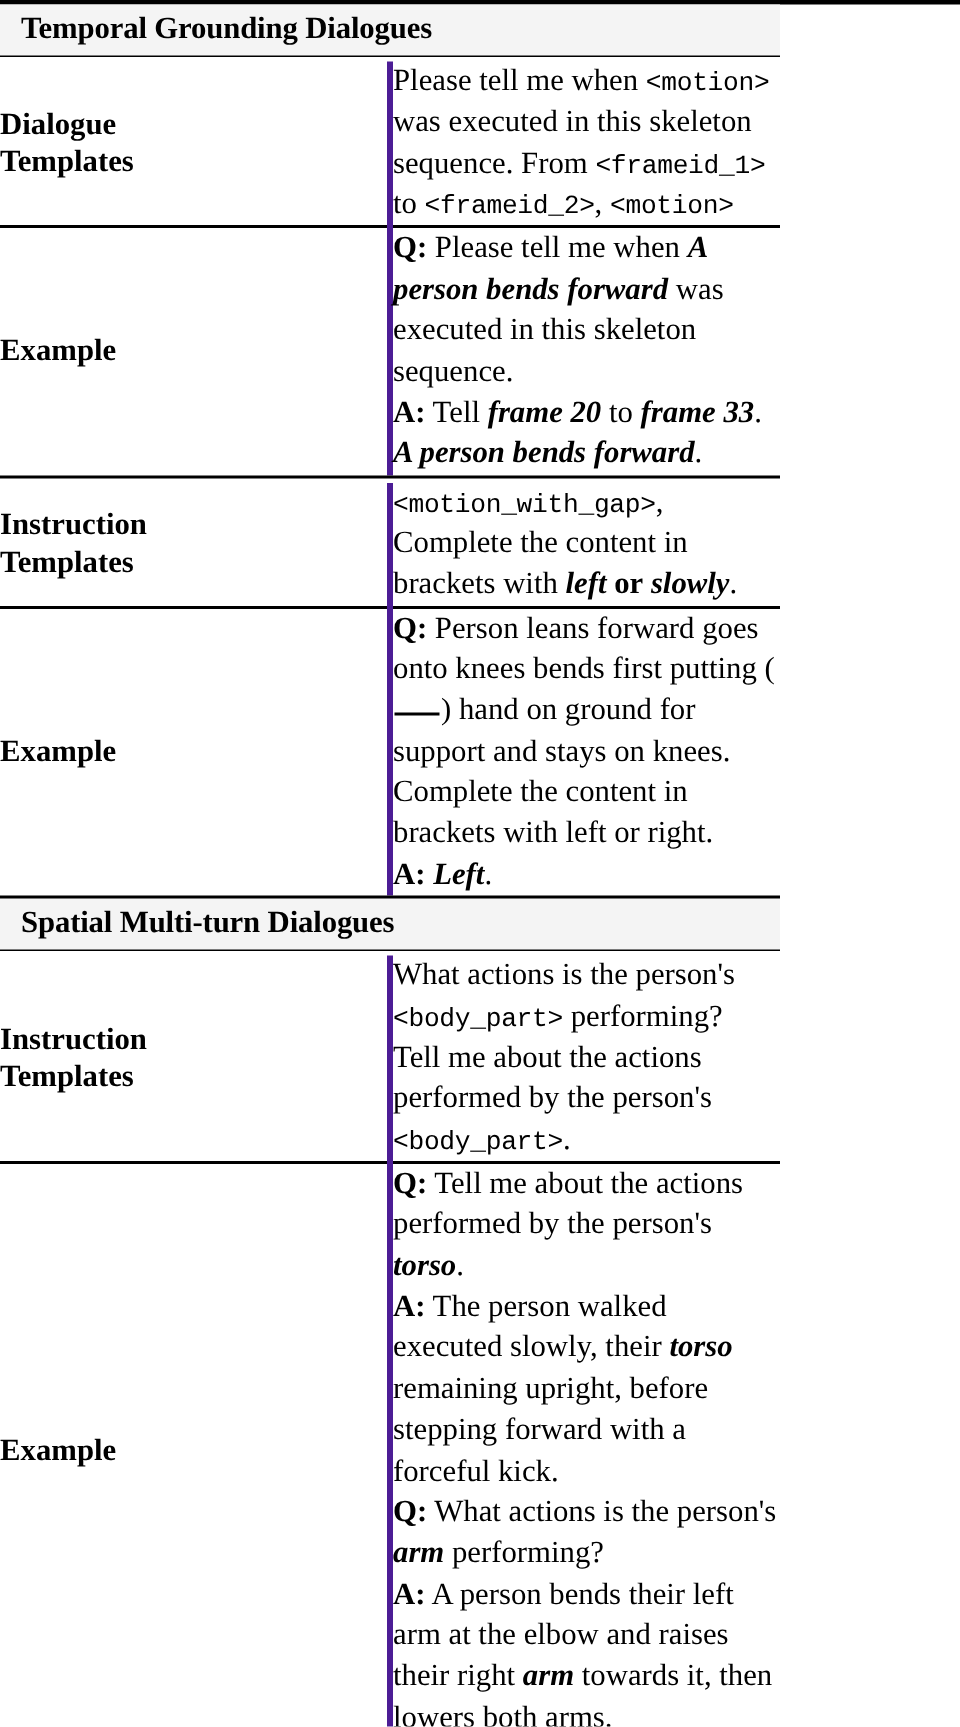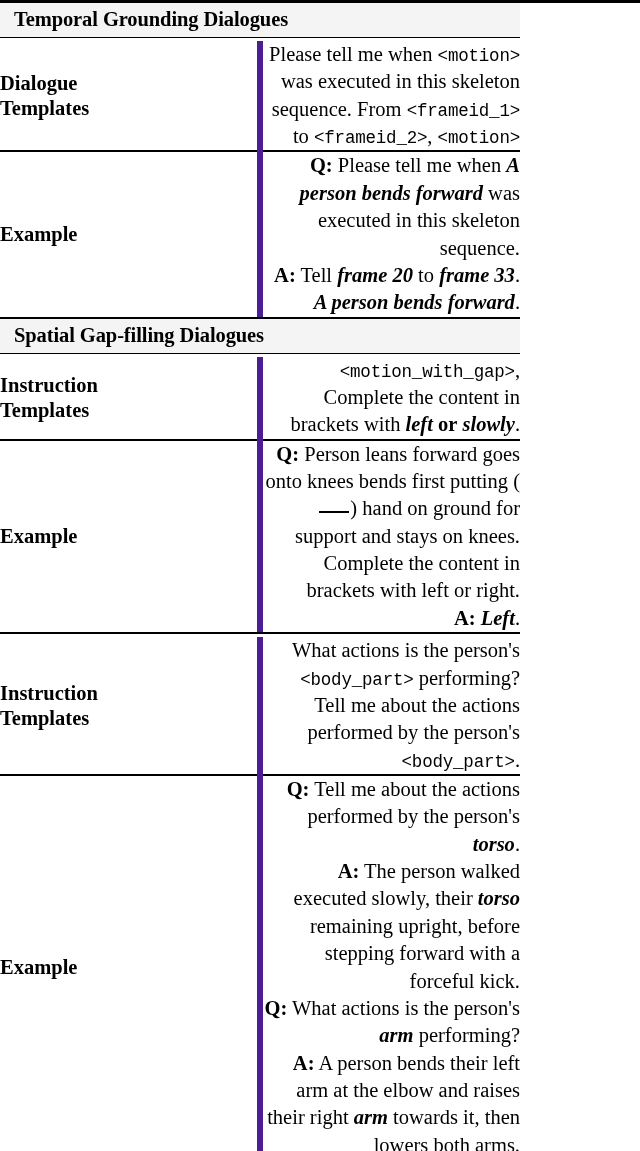--- a/index.html
+++ b/index.html
@@ -57,26 +57,26 @@
     width: 185px;
     text-align: left;
     font-weight: bold;
     font-size: 20.5px;
     line-height: 1.22;
     padding: 6px 8px 7px 8px;
     box-sizing: border-box;
   }
   td.content-cell {
     width: 455px;
-    border-left: 6px solid #4c1d95;
+    border-left: 4px solid #4c1d95;
     font-size: 20.5px;
     line-height: 1.335;
     padding: 7px 8px 8px 14px;
     box-sizing: border-box;
-    text-align: right;
+    text-align: left;
   }
   tr.row-sep td {
     padding: 0;
     height: 0;
     border-bottom: 2px solid #000;
   }
   .mono {
     font-family: "Liberation Mono", monospace;
     font-size: 17.5px;
     letter-spacing: -0.2px;
@@ -126,23 +126,20 @@
         </td>
         <td class="content-cell">
           <p class="line"><span class="bd">Q:</span><span> Please tell me when </span><span class="it">A person bends forward</span><span> was executed in this skeleton sequence.</span></p>
           <p class="line"><span class="bd">A:</span><span> Tell </span><span class="it">frame 20</span><span> to </span><span class="it">frame 33</span><span>. </span><span class="it">A person bends forward</span><span>.</span></p>
         </td>
       </tr>
       <tr class="row-sep">
           <td colspan="2"></td>
         </tr>
 
-      <tr class="section-header">
-        <td colspan="2">Spatial Gap-filling Dialogues</td>
-      </tr>
       <tr class="dblrule">
           <td colspan="2"></td>
         </tr>
 
       <tr class="data">
         <td class="label-cell">
           <span>Instruction</span><br>
           <span>Templates</span>
         </td>
         <td class="content-cell">
@@ -159,20 +156,23 @@
         </td>
         <td class="content-cell">
           <p class="line"><span class="bd">Q:</span><span> Person leans forward goes onto knees bends first putting (</span><span class="gap-blank"></span><span>) hand on ground for support and stays on knees. Complete the content in brackets with left or right.</span></p>
           <p class="line"><span class="bd">A:</span><span> </span><span class="it">Left</span><span>.</span></p>
         </td>
       </tr>
       <tr class="row-sep">
           <td colspan="2"></td>
         </tr>
 
+      <tr class="section-header">
+        <td colspan="2">Spatial Multi-turn Dialogues</td>
+      </tr>
       <tr class="dblrule">
           <td colspan="2"></td>
         </tr>
 
       <tr class="data">
         <td class="label-cell">
           <span>Instruction</span><br>
           <span>Templates</span>
         </td>
         <td class="content-cell">

